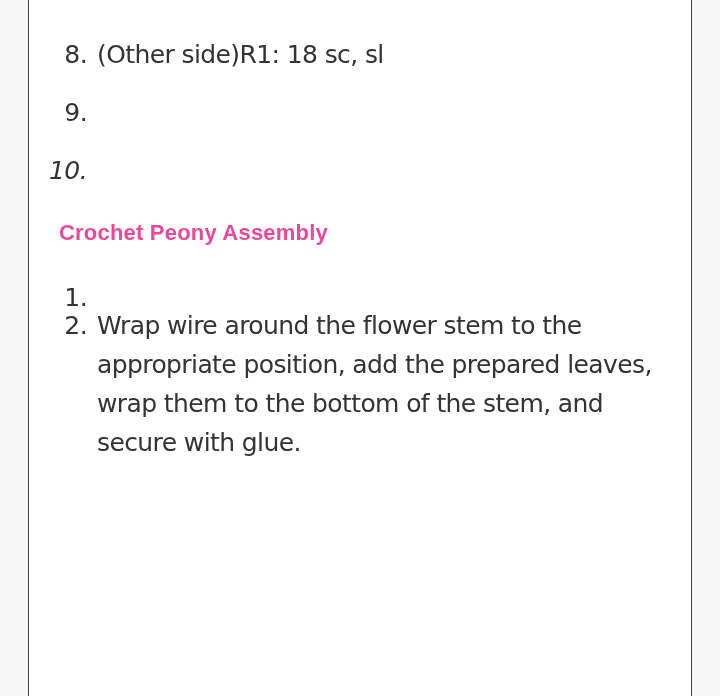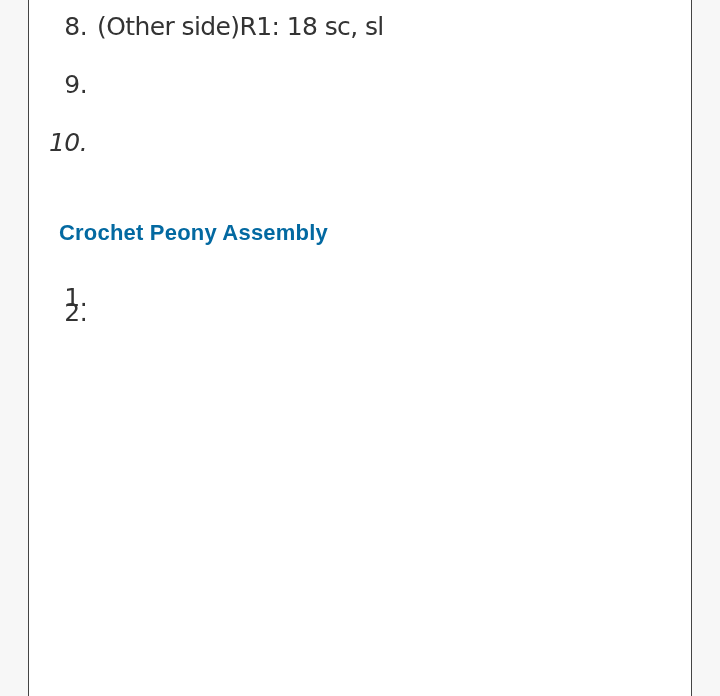--- a/index.html
+++ b/index.html
@@ -12,25 +12,25 @@
   }
   .page {
     position:absolute; left:28px; top:0; width:662px; height:696px;
     background:#ffffff;
     border-left:1.5px solid #444;
     border-right:1.5px solid #444;
   }
   .list { position:absolute; left:0; margin:0; padding:0; list-style:none; }
   .item { position:relative; font-size:25px; line-height:39px; letter-spacing:-0.6px; }
   .num { position:absolute; text-align:right; width:58px; left:0; }
-  .txt { display:block; margin-left:68px; width:560px; }
+  .txt { display:block; margin-left:68px; width:560px;margin-top:28px; }
   .heading {
     position:absolute; left:30px; top:202px;
     font-family:"Liberation Sans", sans-serif; font-weight:bold;
-    font-size:22px; color:#0369a1; letter-spacing:0.2px;
+    font-size:22px; color:#ec4899; letter-spacing:0.2px;
   }
 </style>
 </head>
 <body>
 
 <div class="page">
 
   <ol class="list" style="top:7px;">
     <li class="item" style="height:43px;">
       <span class="num">8.</span>
@@ -45,16 +45,17 @@
   </ol>
 
   <h2 class="heading">Crochet Peony Assembly</h2>
 
   <ol class="list" style="top:278px;">
     <li class="item" style="margin-bottom:15px;">
       <span class="num">1.</span>
     </li>
     <li class="item">
       <span class="num">2.</span>
+      <span class="txt">Wrap wire around the flower stem to the appropriate position, add the prepared leaves, wrap them to the bottom of the stem, and secure with glue.</span>
     </li>
   </ol>
 
 </div>
 
 </body></html>

